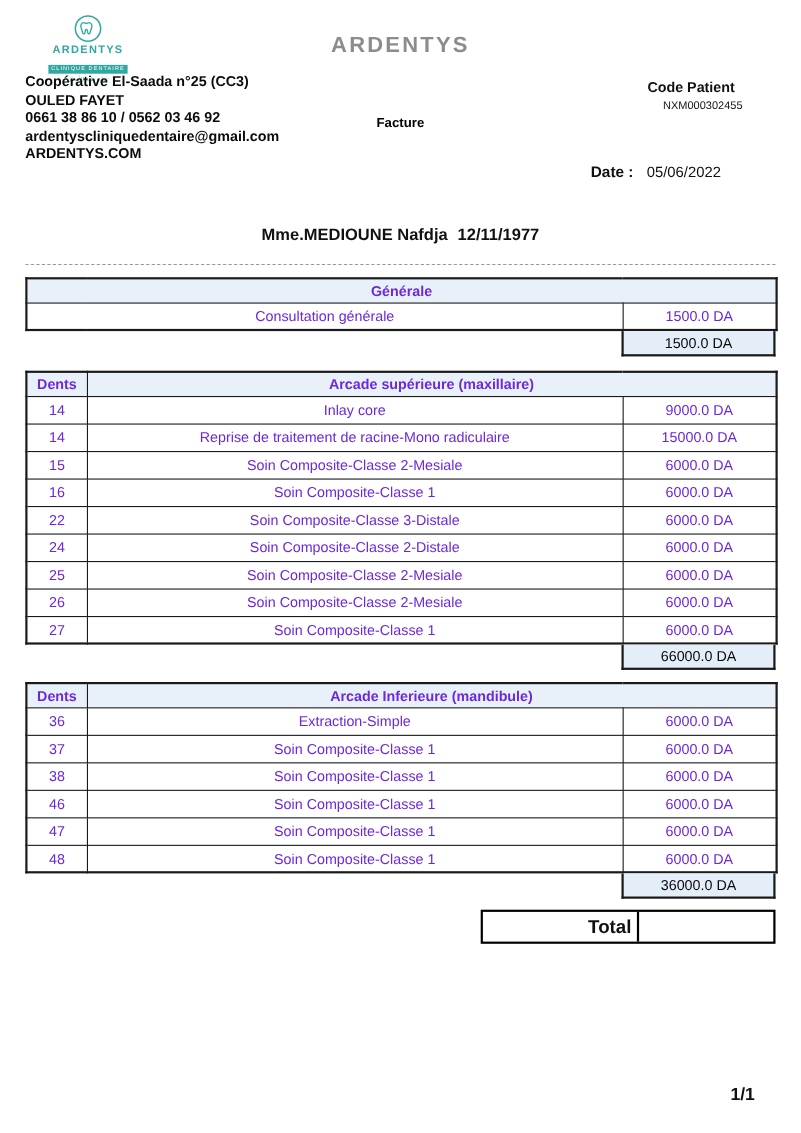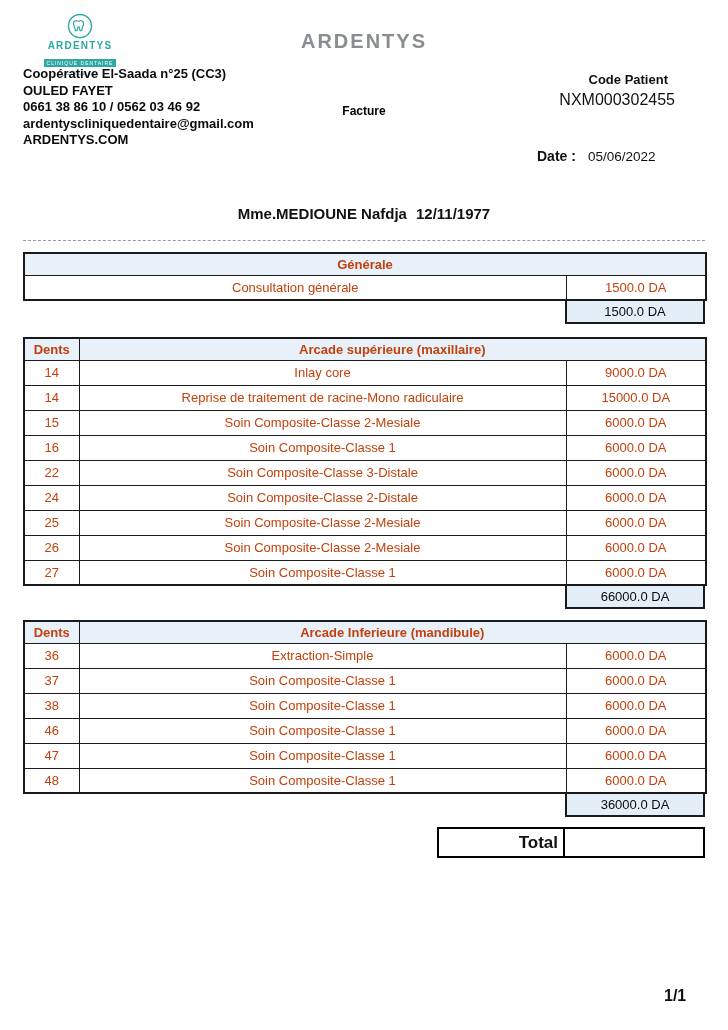--- a/index.html
+++ b/index.html
@@ -47,21 +47,21 @@
   .doc-title {
     position: absolute; left: 0; top: 104px; width: 728px;
     text-align: center; font-weight: bold; font-size: 12px; color: #000;
   }
   .code-patient-label {
     position: absolute; right: 60px; top: 72px;
     font-weight: bold; font-size: 13px;
   }
   .code-patient-value {
     position: absolute; right: 53px; top: 91px;
-    font-size: 16px;
+    font-size: 10px;
   }
   .date-row {
     position: absolute; left: 489px; top: 148px;
     font-size: 13.5px; display: flex; gap: 12px; align-items: baseline;
   }
   .date-label { font-weight: bold; font-size: 14px; padding-left: 48px; }
 
   .patient-line {
     position: absolute; left: 0; top: 205px; width: 728px;
     text-align: center; font-weight: bold; font-size: 15px;
@@ -74,21 +74,21 @@
   }
 
   
   .tbl-wrap { position: absolute; left: 23px; width: 682px; }
   .tbl-wrap.t0 { top: 252px; }
   .tbl-wrap.t1 { top: 337px; }
   .tbl-wrap.t2 { top: 620px; }
 
   table.fact {
     width: 682px; border-collapse: collapse; table-layout: fixed;
-    font-size: 13px; color: #c2410c;
+    font-size: 13px; color: #6d28d9;
   }
   table.fact col.col-dent  { width: 55px; }
   table.fact col.col-desc  { width: 487px; }
   table.fact col.col-price { width: 140px; }
 
   table.fact th, table.fact td {
     border: 1.5px solid #1a1a1a;
     text-align: center; vertical-align: middle;
     overflow: hidden; white-space: nowrap;
   }
@@ -106,21 +106,21 @@
     font-size: 13px; color: #0b0b0b;
   }
 
   
   .total-box {
     position: absolute; left: 437px; top: 827px; width: 268px; height: 31px;
     border: 2.5px solid #000; display: flex; font-weight: bold; font-size: 17px;
     background: #fff;
   }
   .total-box .total-label {
-    width: 126px; display: flex; align-items: center; justify-content: flex-end;
+    width: 142px; display: flex; align-items: center; justify-content: flex-end;
     padding-right: 5px; border-right: 2.5px solid #000;
   }
   .total-box .total-value {
     flex: 1; display: flex; align-items: center; justify-content: center;
   }
 
   .page-number {
     position: absolute; left: 664px; top: 987px;
     font-weight: bold; font-size: 16px;
   }

